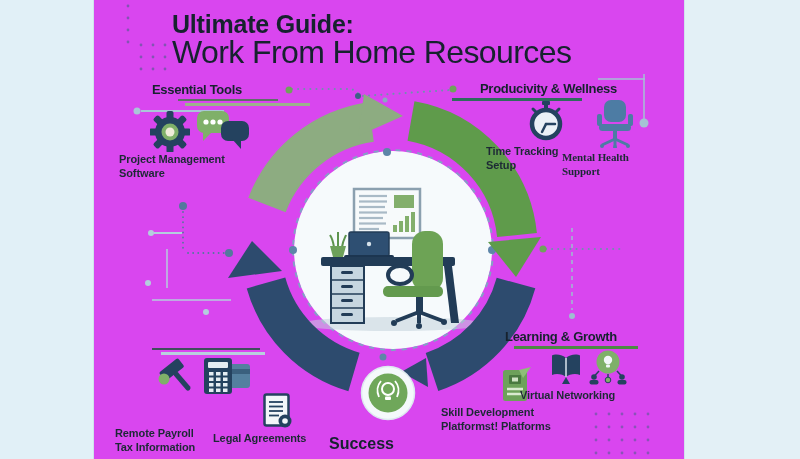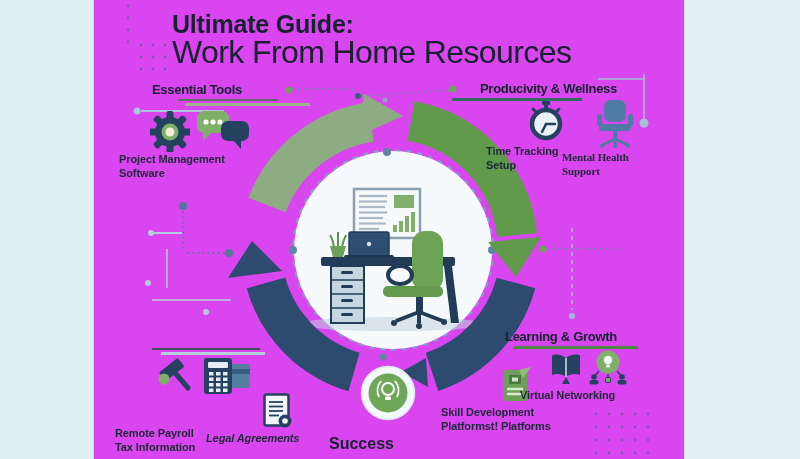--- a/index.html
+++ b/index.html
@@ -204,21 +204,21 @@
   <div class="rule" style="left:514px;top:346px;width:124px;height:2.5px;background:#4c8a42;"></div>
 
   <div class="txt lbl" style="left:486px;top:145px;width:120px;">Time Tracking
 Setup</div>
   <div class="txt lbl" style="left:119px;top:153px;width:160px;">Project Management
 Software</div>
   <div class="txt lbl" style="left:562px;top:151px;width:120px;font-family:Liberation Serif, serif;">Mental Health
 Support</div>
   <div class="txt lbl" style="left:115px;top:400px;width:140px;margin-top:27px;">Remote Payroll
 Tax Information</div>
-  <div class="txt lbl" style="left:206px;top:432px;width:140px;font-style:italic;">Legal Agreements</div>
+  <div class="txt lbl" style="left:213px;top:432px;width:140px;">Legal Agreements</div>
   <div class="txt lbl" style="left:520px;top:389px;width:140px;">Virtual Networking</div>
   <div class="txt lbl" style="left:441px;top:406px;width:160px;">Skill Development
 Platformst! Platforms</div>
   <div class="txt success-lbl" style="left:329px;top:419px;width:120px;">Success</div>
 
   <svg class="icon" style="left:150px;top:108px;" width="40" height="44" viewBox="0 0 40 44">
     <g transform="translate(20,24)">
       <g fill="#24425f">
         <rect x="-3.5" y="-21" width="7" height="9" rx="2"></rect>
         <rect x="-3.5" y="-21" width="7" height="9" rx="2" transform="rotate(45)"></rect>

